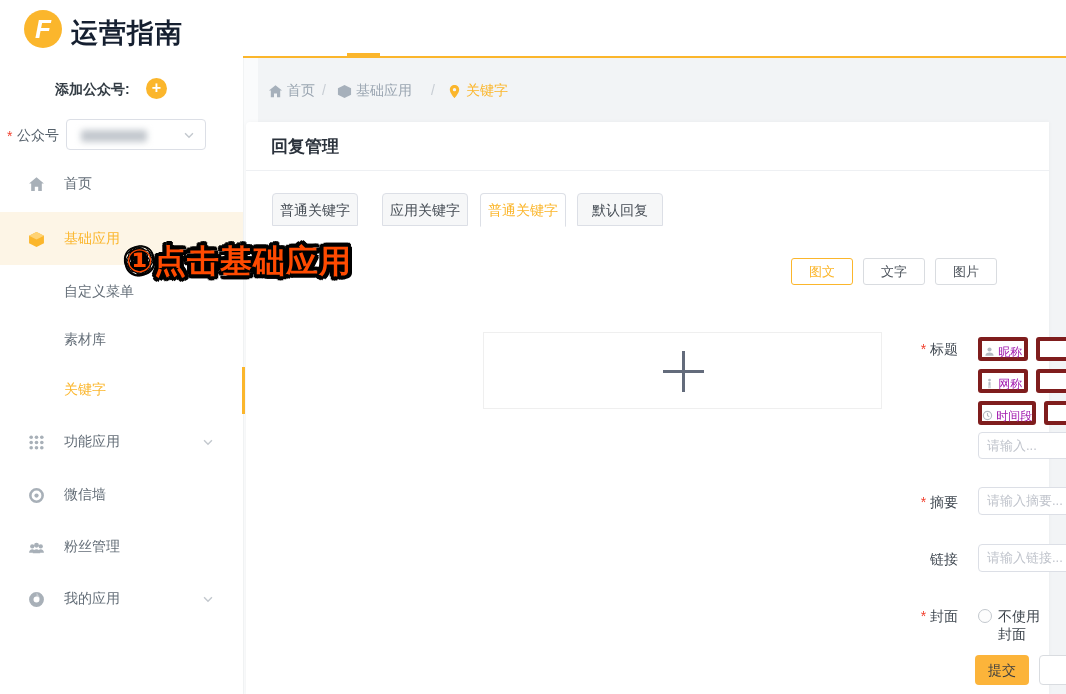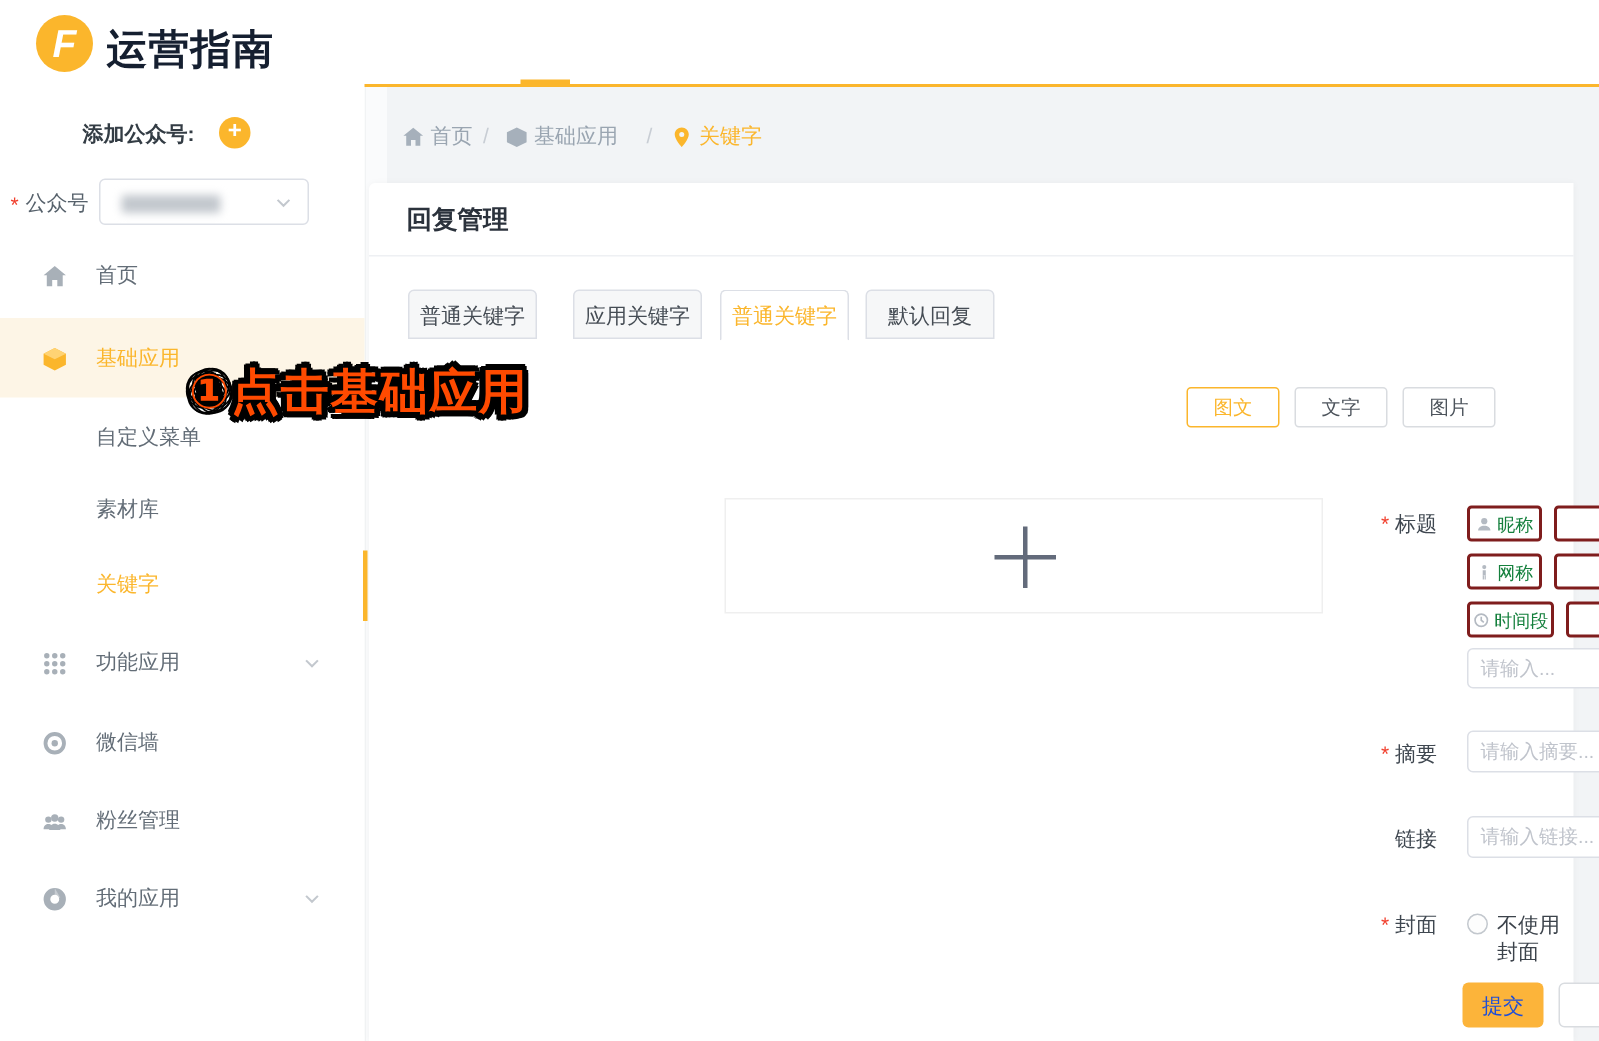--- a/index.html
+++ b/index.html
@@ -54,27 +54,27 @@
   .rtab.active { background:#fff; color:#fbb62c; border-bottom:1px solid #fff; height:34px; }
   .type-btn { top:136px; width:62px; height:27px; line-height:25px; text-align:center;
     font-size:13px; color:#4d545c; background:#fff; border:1px solid #d9dce0;
     border-radius:3px; cursor:pointer; }
   .type-btn.active { color:#fbb62c; border-color:#fbb62c; }
   .plus-box { left:237px; top:210px; width:399px; height:77px; background:#fff;
     border:1px solid #efefef; cursor:pointer; }
   .plus-h { left:179px; top:37px; width:41px; height:3px; background:#636b7b; }
   .plus-v { left:198px; top:18px; width:3px; height:41px; background:#636b7b; }
   .form-label { width:72px; text-align:right; font-size:14px; color:#3f4750; white-space:nowrap; }
-  .tag-btn { height:24px; line-height:22px; font-size:12px; color:#15803d; background:#fff;
-    border:2px solid #7f1d1d; border-radius:3px; text-align:center; cursor:pointer; white-space:nowrap; }
+  .tag-btn { height:24px; line-height:22px; font-size:12px; color:#a21caf; background:#fff;
+    border:4px solid #7f1d1d; border-radius:3px; text-align:center; cursor:pointer; white-space:nowrap; }
   .tag-icon { width:11px; height:11px; color:#b4bac2; display:inline-block; }
   .inp { border:1px solid #dcdfe6; border-radius:4px; background:#fff; font-size:13px;
     color:#c0c4cc; padding-left:8px; line-height:26px; white-space:nowrap; overflow:hidden; }
   .radio-circle { width:14px; height:14px; border:1px solid #c3c8ce; border-radius:50%; background:#fdfdfd; }
-  .submit-btn { left:729px; top:533px; width:54px; height:30px; background:#fcb43a; color:#1d4ed8;
+  .submit-btn { left:729px; top:533px; width:54px; height:30px; background:#fcb43a; color:#404040;
     border-radius:4px; text-align:center; line-height:30px; font-size:14px; cursor:pointer; }
   .ghost-btn { left:793px; top:533px; width:40px; height:30px; background:#fff;
     border:1px solid #d9dce0; border-radius:4px; cursor:pointer; }
   
   .anno { z-index:50; font-size:32px; font-weight:900; color:#ff4a00; white-space:nowrap;
     letter-spacing:1px;
     text-shadow:
       -4px 0 #000, 4px 0 #000, 0 -4px #000, 0 4px #000,
       -3px -3px #000, 3px -3px #000, -3px 3px #000, 3px 3px #000,
       -4px -2px #000, 4px 2px #000, -2px 4px #000, 2px -4px #000; }

